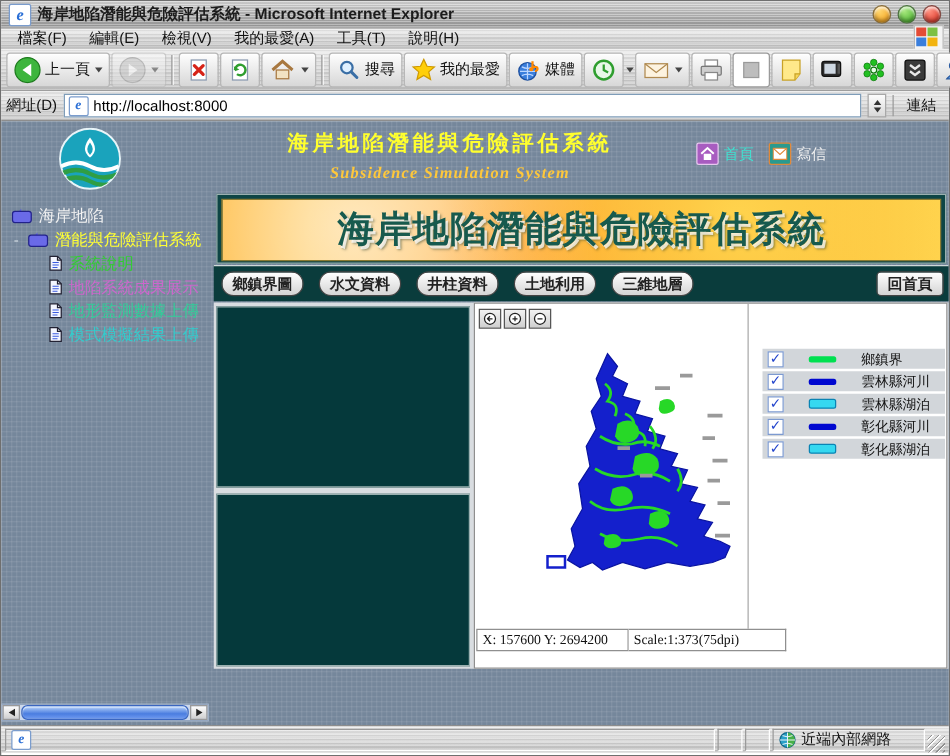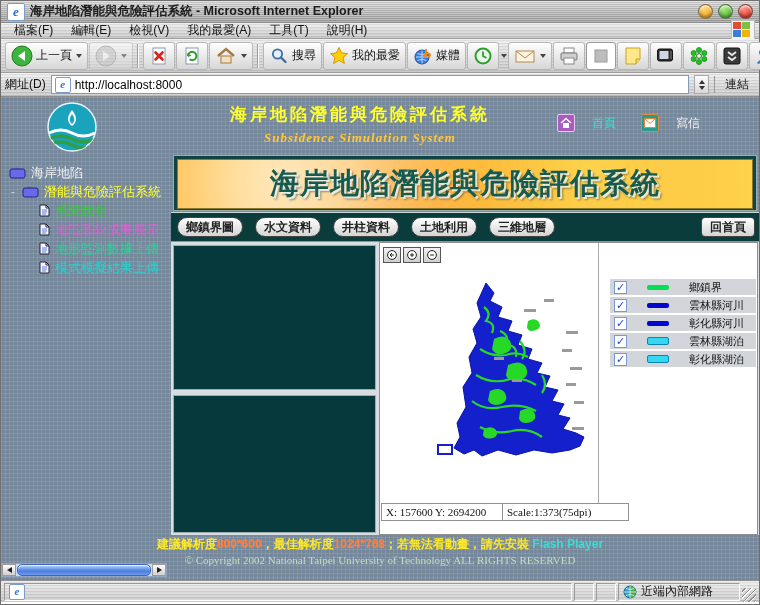--- a/index.html
+++ b/index.html
@@ -52,21 +52,21 @@
   .page{position:relative;height:483px;background-color:#75879b;
     background-image:linear-gradient(rgba(255,255,255,.10) 1px, transparent 1px),
       linear-gradient(90deg, rgba(255,255,255,.10) 1px, transparent 1px);
     background-size:4px 4px;overflow:hidden;}
   .page-header{position:absolute;top:0;left:0;right:0;height:58px;}
   .logo{position:absolute;left:46px;top:5px;}
   .hdr-titles{position:absolute;left:170px;right:210px;top:6px;text-align:center;}
   .hdr-title{font-size:17px;font-weight:bold;color:#ffff2e;letter-spacing:3px;}
   .hdr-sub{font-size:13px;font-weight:bold;font-style:italic;color:#ffc83a;
     font-family:"Liberation Serif",serif;letter-spacing:1px;margin-top:4px;}
-  .quick-links{position:absolute;left:556px;top:17px;display:flex;align-items:center;gap:17px;}
+  .quick-links{position:absolute;left:556px;top:17px;display:flex;align-items:center;gap:4px;}
   .ql-ico{width:16px;height:16px;border-radius:2px;display:flex;align-items:center;justify-content:center;}
   .ql-home{background:#a85cc0;border:1px solid #e8c8f0;}
   .ql-mail{background:#2a9a8e;border:1px solid #e0893a;}
   .ql-label-home{color:#40e0d0;font-size:12px;margin-right:8px;}
   .ql-label-mail{color:#f0f0f0;font-size:12px;}
   
   .tree{position:absolute;left:0;top:58px;width:168px;bottom:0;padding:8px 0 0 8px;box-sizing:border-box;}
   .tree-row{display:flex;align-items:center;gap:5px;height:19px;white-space:nowrap;}
   .tree-root-lbl{color:#f2f2f2;font-size:13px;}
   .tree-branch-lbl{color:#ffff33;font-size:13px;}
@@ -494,49 +494,43 @@
               <span class="swatch" style="background: rgb(0, 224, 80);"></span>
               <span class="leg-lbl">鄉鎮界</span>
             </div>
             <div class="leg-row">
               <span class="chk"></span>
               <span class="swatch" style="background: rgb(0, 8, 208);"></span>
               <span class="leg-lbl">雲林縣河川</span>
             </div>
             <div class="leg-row">
               <span class="chk"></span>
-              <span class="swatch" style="background: rgb(0, 8, 208);"></span>
-              <span class="leg-lbl">彰化縣河川</span>
+              <span class="swatch lake" style="background: rgb(53, 216, 240);"></span>
+              <span class="leg-lbl">雲林縣湖泊</span>
             </div>
             <div class="leg-row">
               <span class="chk"></span>
-              <span class="swatch lake" style="background: rgb(53, 216, 240);"></span>
-              <span class="leg-lbl">雲林縣湖泊</span>
+              <span class="swatch" style="background: rgb(0, 8, 208);"></span>
+              <span class="leg-lbl">彰化縣河川</span>
             </div>
             <div class="leg-row">
               <span class="chk"></span>
               <span class="swatch lake" style="background: rgb(53, 216, 240);"></span>
               <span class="leg-lbl">彰化縣湖泊</span>
             </div>
           </div>
 
           <div class="map-status">
             <span class="ms-field ms-coords">X: 157600  Y: 2694200</span>
             <span class="ms-field ms-scale">Scale:1:373(75dpi)</span>
           </div>
         </div>
       </div>
     </div>
 
-    <div class="page-footer">
-      <div class="f-l1">
-        <span>建議解析度</span><span class="f-num">800*600</span><span>，最佳解析度</span><span class="f-num">1024*768</span><span>；若無法看動畫，請先安裝 </span><span class="f-flash">Flash Player</span>
-      </div>
-      <div class="f-l2">© Copyright 2002 National Taipei University of Technology ALL RIGHTS RESERVED</div>
-    </div>
   </div>
 
   <div class="statusbar metal">
     <span class="sb-pane sb-main">
       <span class="ie-e" style="width:14px;height:14px;font-size:11px;">e</span>
     </span>
     <span class="sb-pane sb-small"></span>
     <span class="sb-pane sb-small"></span>
     <span class="sb-pane sb-zone">
       <svg width="14" height="14" viewBox="0 0 14 14">

